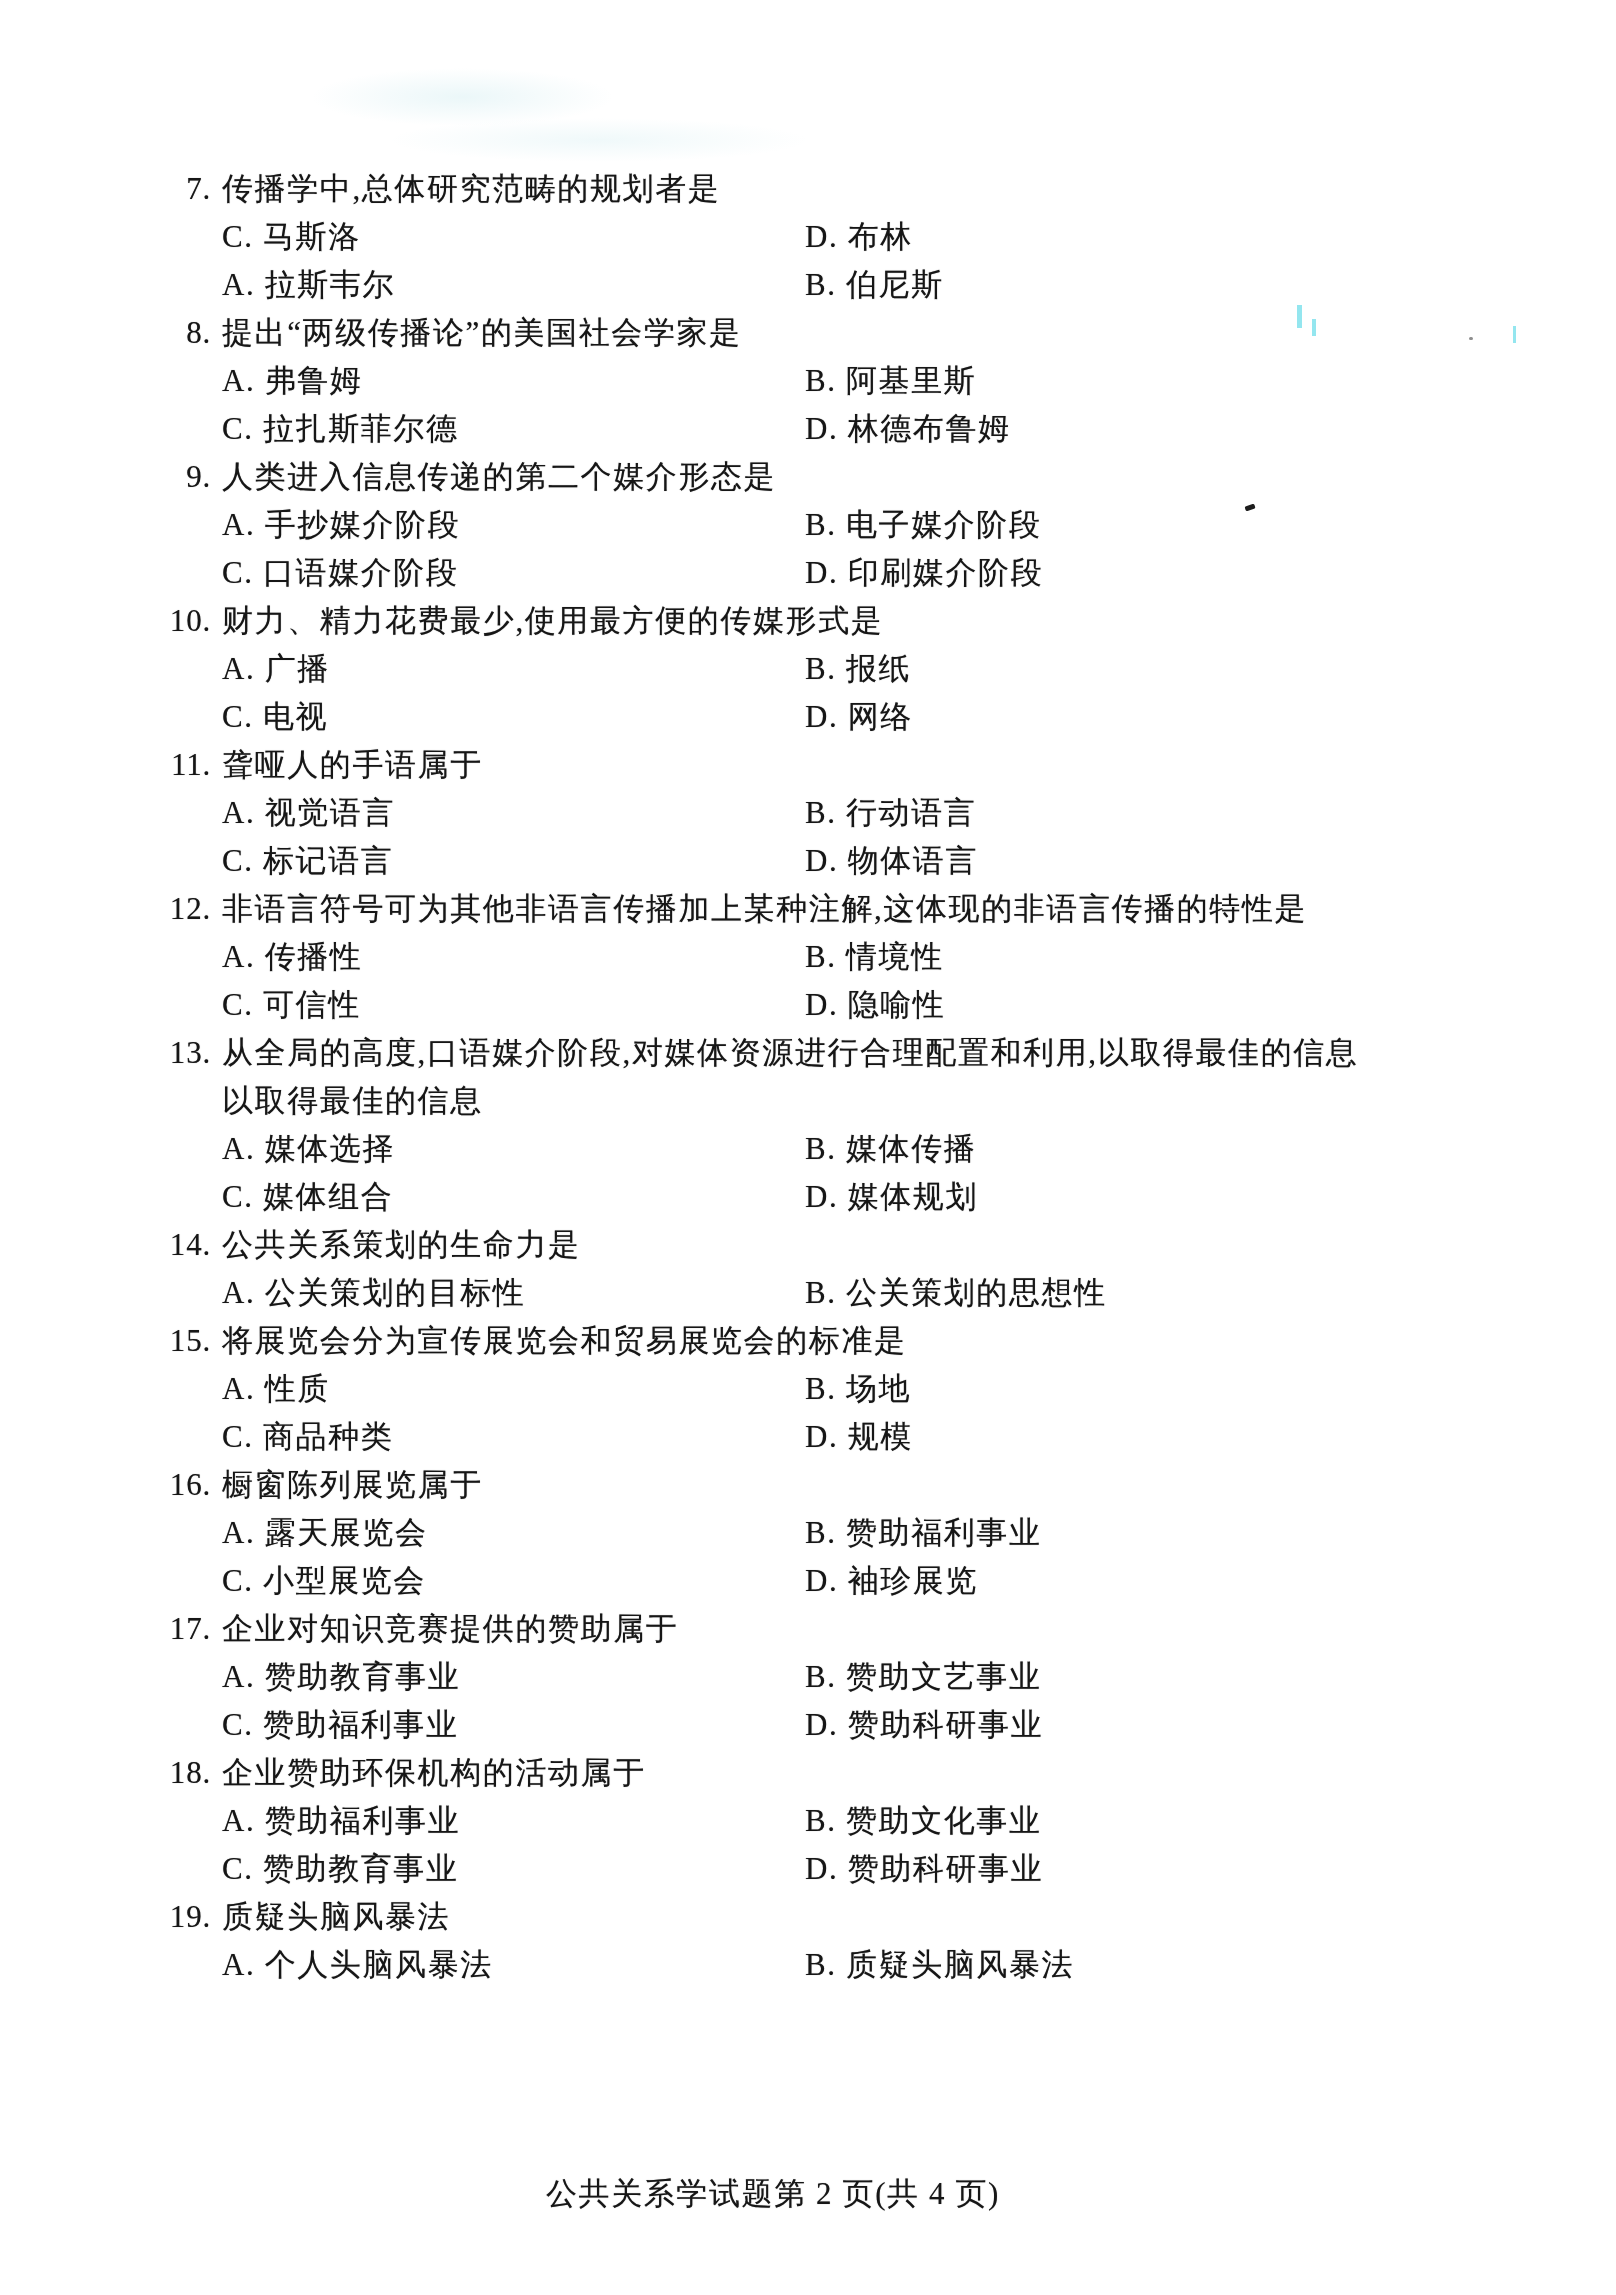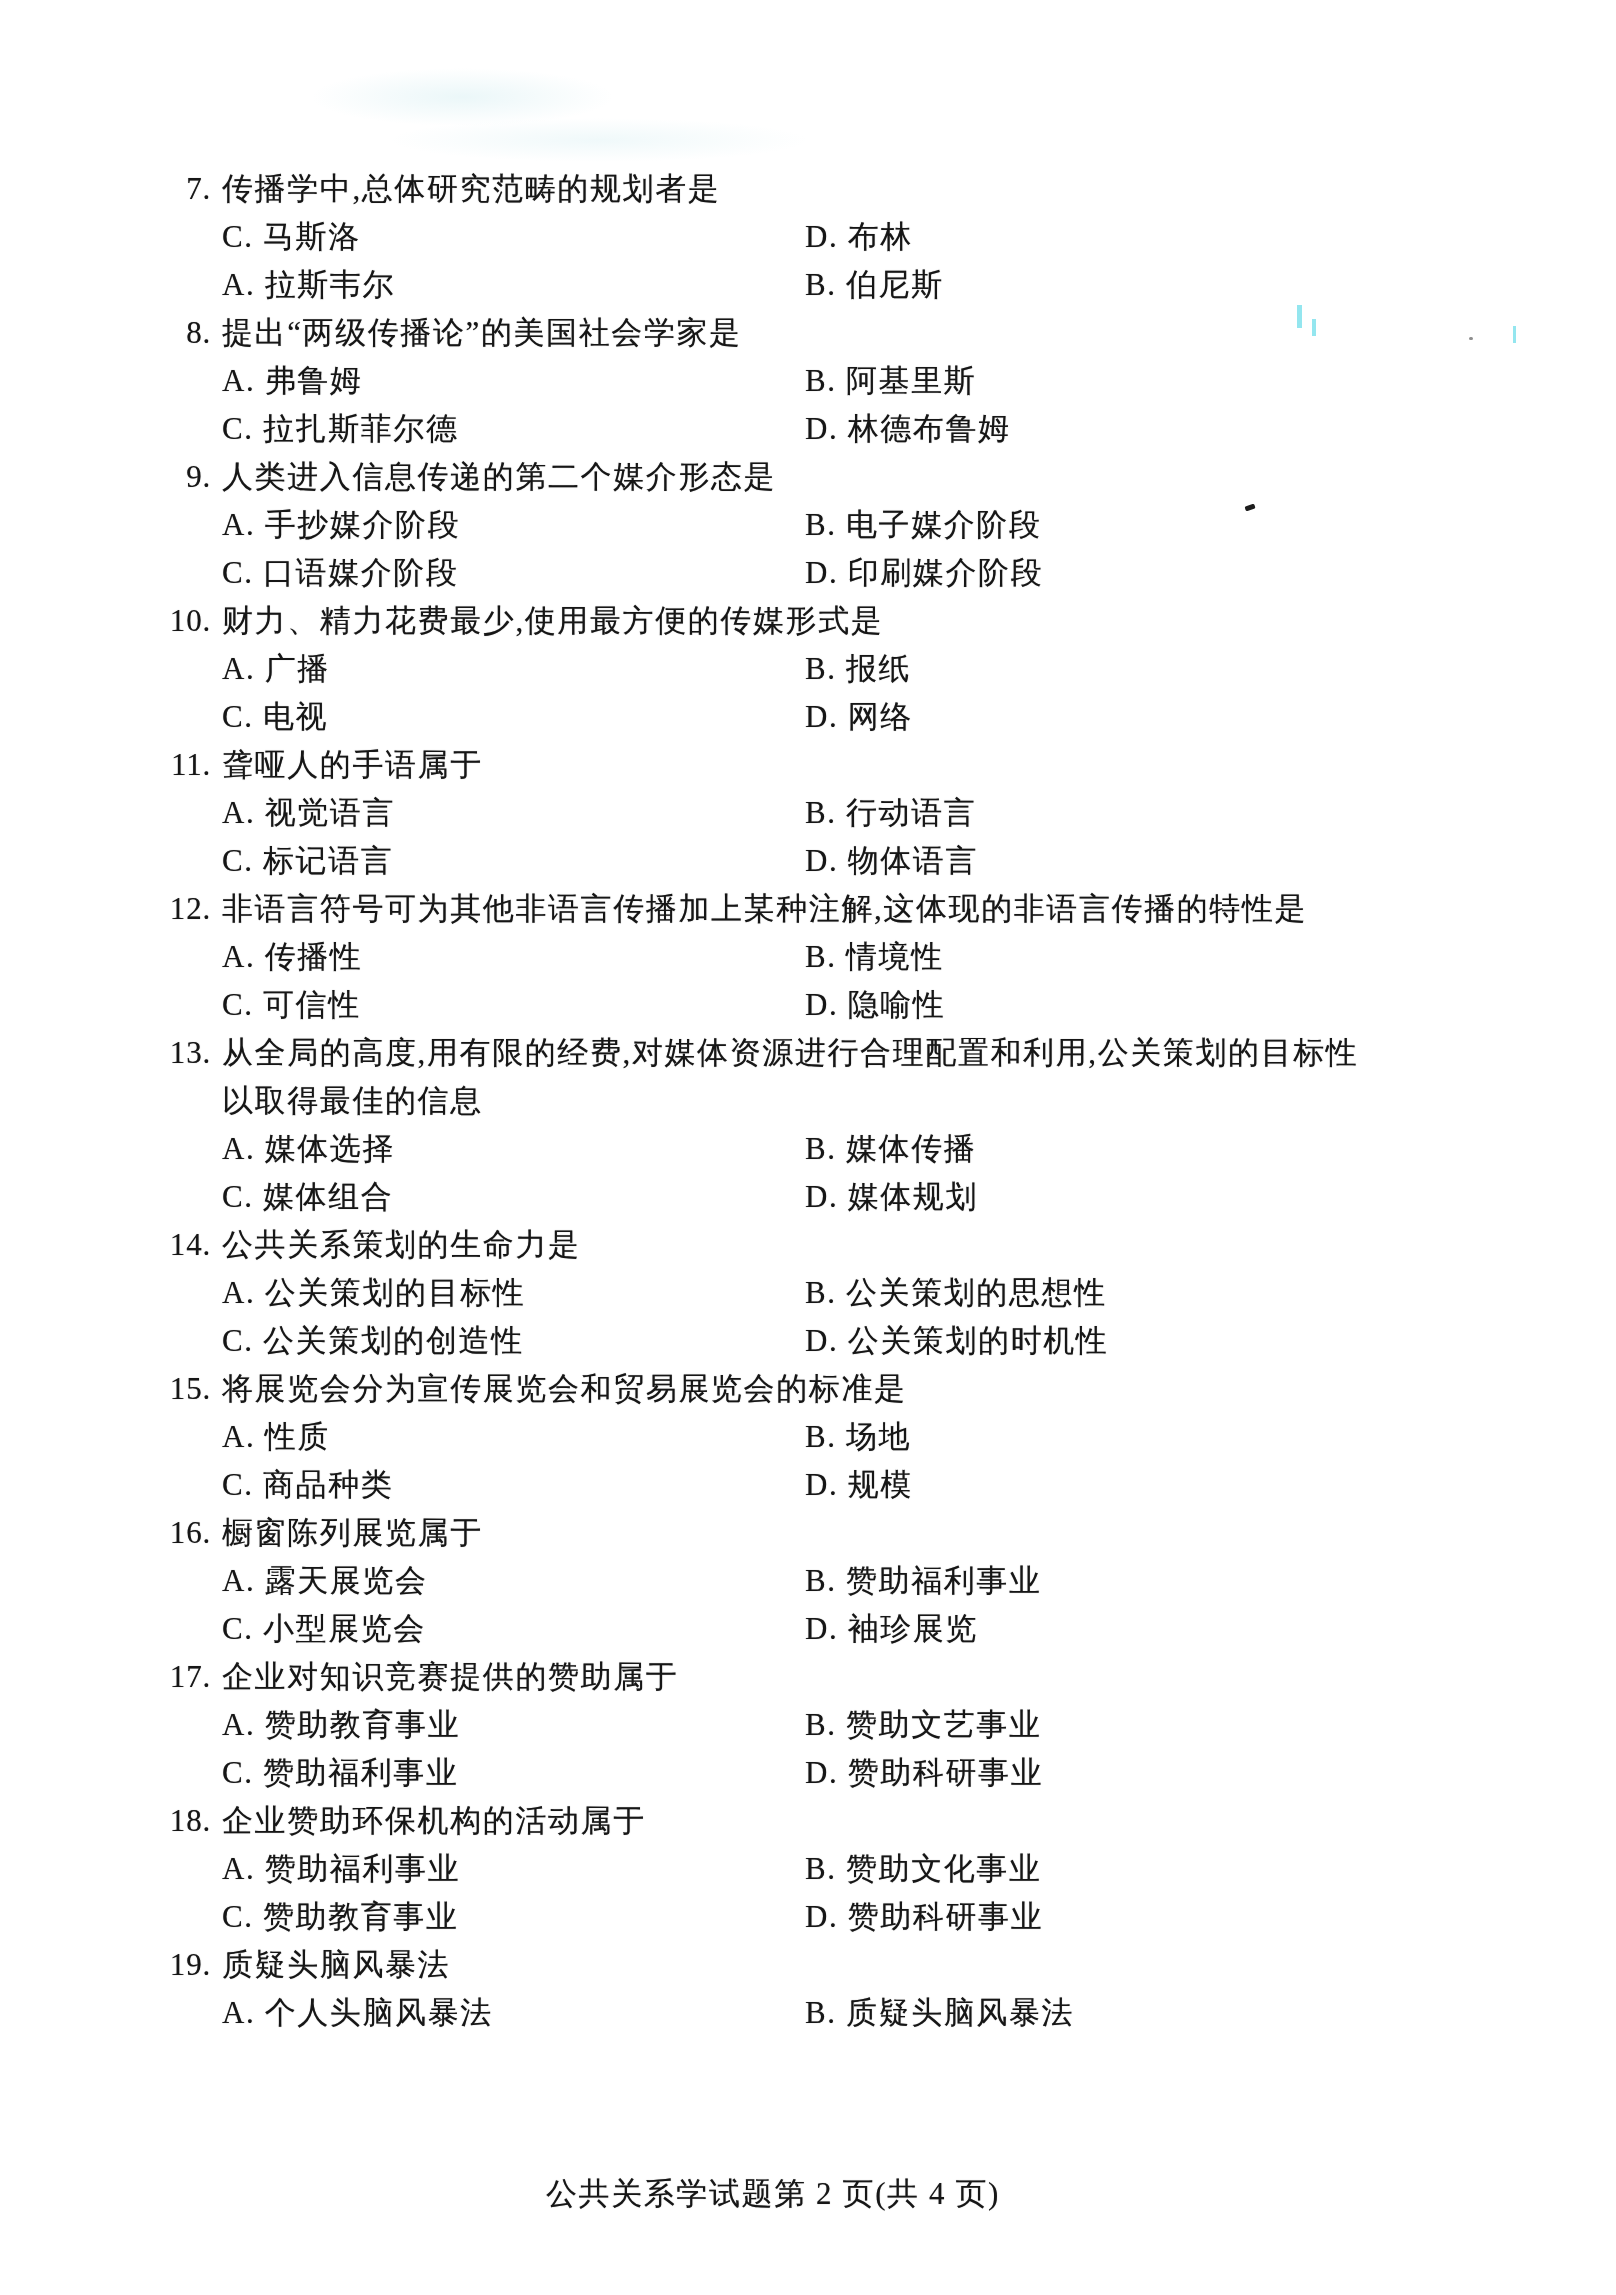--- a/index.html
+++ b/index.html
@@ -120,27 +120,26 @@
       <div class="line optrow"><span class="opt left"><span class="olabel">C.</span><span class="otext">口语媒介阶段</span></span><span class="opt right"><span class="olabel">D.</span><span class="otext">印刷媒介阶段</span></span></div>
       <div class="line stem"><span class="qnum">10.</span><span class="qtext">财力、精力花费最少,使用最方便的传媒形式是</span></div>
       <div class="line optrow"><span class="opt left"><span class="olabel">A.</span><span class="otext">广播</span></span><span class="opt right"><span class="olabel">B.</span><span class="otext">报纸</span></span></div>
       <div class="line optrow"><span class="opt left"><span class="olabel">C.</span><span class="otext">电视</span></span><span class="opt right"><span class="olabel">D.</span><span class="otext">网络</span></span></div>
       <div class="line stem"><span class="qnum">11.</span><span class="qtext">聋哑人的手语属于</span></div>
       <div class="line optrow"><span class="opt left"><span class="olabel">A.</span><span class="otext">视觉语言</span></span><span class="opt right"><span class="olabel">B.</span><span class="otext">行动语言</span></span></div>
       <div class="line optrow"><span class="opt left"><span class="olabel">C.</span><span class="otext">标记语言</span></span><span class="opt right"><span class="olabel">D.</span><span class="otext">物体语言</span></span></div>
       <div class="line stem"><span class="qnum">12.</span><span class="qtext">非语言符号可为其他非语言传播加上某种注解,这体现的非语言传播的特性是</span></div>
       <div class="line optrow"><span class="opt left"><span class="olabel">A.</span><span class="otext">传播性</span></span><span class="opt right"><span class="olabel">B.</span><span class="otext">情境性</span></span></div>
       <div class="line optrow"><span class="opt left"><span class="olabel">C.</span><span class="otext">可信性</span></span><span class="opt right"><span class="olabel">D.</span><span class="otext">隐喻性</span></span></div>
-      <div class="line stem"><span class="qnum">13.</span><span class="qtext">从全局的高度,用有限的经费,对媒体资源进行合理配置和利用,公关策划的目标性</span></div>
+      <div class="line stem"><span class="qnum">13.</span><span class="qtext">从全局的高度,口语媒介阶段,对媒体资源进行合理配置和利用,以取得最佳的信息</span></div>
       <div class="line stem"><span class="qtext">以取得最佳的信息</span></div>
       <div class="line optrow"><span class="opt left"><span class="olabel">A.</span><span class="otext">媒体选择</span></span><span class="opt right"><span class="olabel">B.</span><span class="otext">媒体传播</span></span></div>
       <div class="line optrow"><span class="opt left"><span class="olabel">C.</span><span class="otext">媒体组合</span></span><span class="opt right"><span class="olabel">D.</span><span class="otext">媒体规划</span></span></div>
       <div class="line stem"><span class="qnum">14.</span><span class="qtext">公共关系策划的生命力是</span></div>
       <div class="line optrow"><span class="opt left"><span class="olabel">A.</span><span class="otext">公关策划的目标性</span></span><span class="opt right"><span class="olabel">B.</span><span class="otext">公关策划的思想性</span></span></div>
-      <div class="line optrow"><span class="opt left"><span class="olabel">C.</span><span class="otext">公关策划的创造性</span></span><span class="opt right"><span class="olabel">D.</span><span class="otext">公关策划的时机性</span></span></div>
       <div class="line stem"><span class="qnum">15.</span><span class="qtext">将展览会分为宣传展览会和贸易展览会的标准是</span></div>
       <div class="line optrow"><span class="opt left"><span class="olabel">A.</span><span class="otext">性质</span></span><span class="opt right"><span class="olabel">B.</span><span class="otext">场地</span></span></div>
       <div class="line optrow"><span class="opt left"><span class="olabel">C.</span><span class="otext">商品种类</span></span><span class="opt right"><span class="olabel">D.</span><span class="otext">规模</span></span></div>
       <div class="line stem"><span class="qnum">16.</span><span class="qtext">橱窗陈列展览属于</span></div>
       <div class="line optrow"><span class="opt left"><span class="olabel">A.</span><span class="otext">露天展览会</span></span><span class="opt right"><span class="olabel">B.</span><span class="otext">赞助福利事业</span></span></div>
       <div class="line optrow"><span class="opt left"><span class="olabel">C.</span><span class="otext">小型展览会</span></span><span class="opt right"><span class="olabel">D.</span><span class="otext">袖珍展览</span></span></div>
       <div class="line stem"><span class="qnum">17.</span><span class="qtext">企业对知识竞赛提供的赞助属于</span></div>
       <div class="line optrow"><span class="opt left"><span class="olabel">A.</span><span class="otext">赞助教育事业</span></span><span class="opt right"><span class="olabel">B.</span><span class="otext">赞助文艺事业</span></span></div>
       <div class="line optrow"><span class="opt left"><span class="olabel">C.</span><span class="otext">赞助福利事业</span></span><span class="opt right"><span class="olabel">D.</span><span class="otext">赞助科研事业</span></span></div>
       <div class="line stem"><span class="qnum">18.</span><span class="qtext">企业赞助环保机构的活动属于</span></div>

